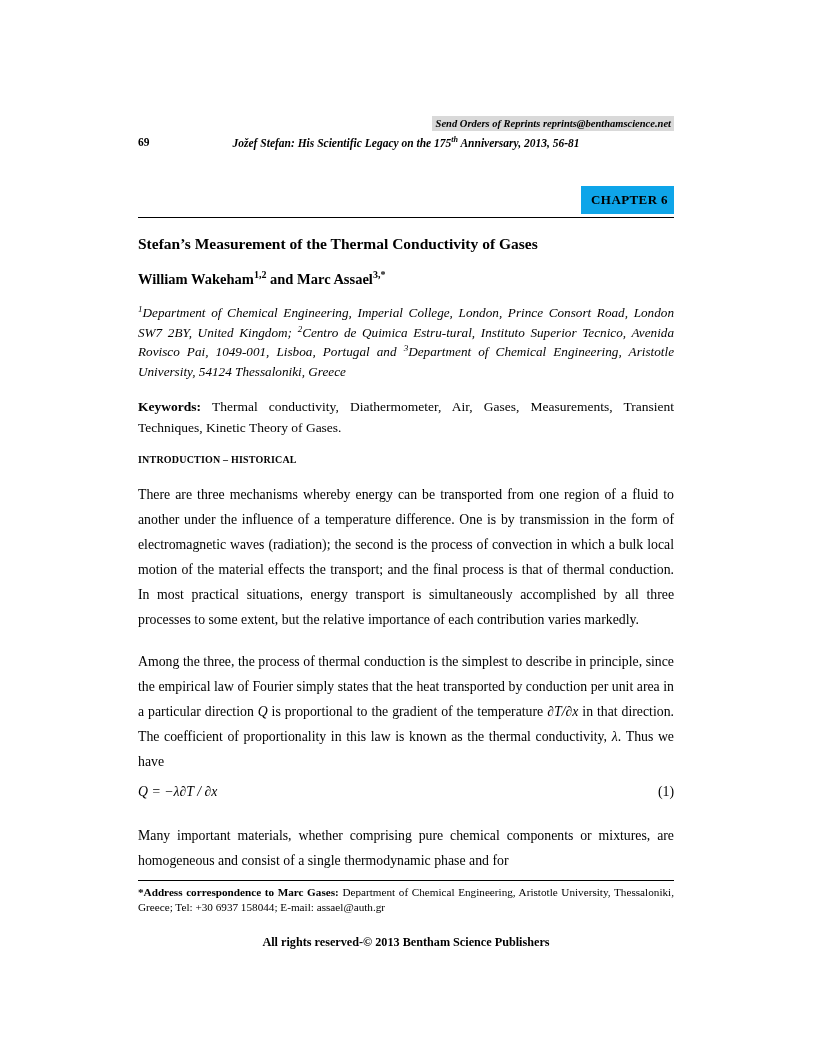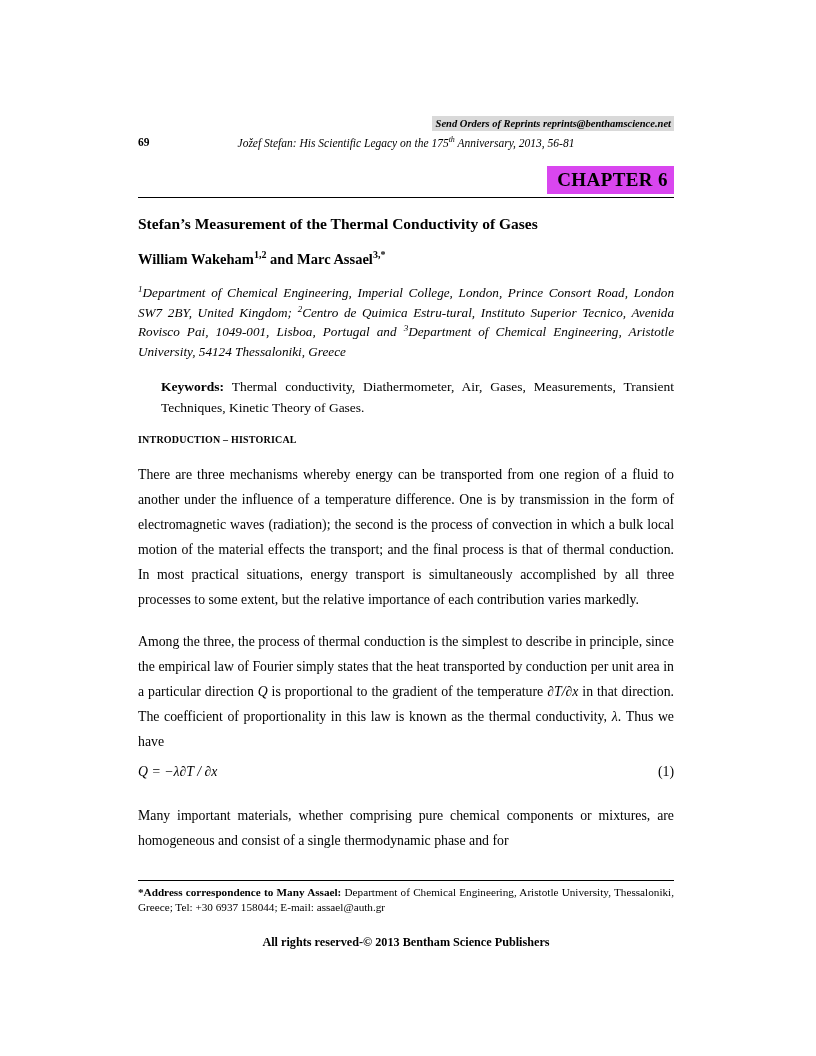--- a/index.html
+++ b/index.html
@@ -50,43 +50,44 @@
   .running-head .page-number {
     position: absolute;
     left: 0;
     top: 0;
     font-weight: bold;
     font-size: 11.5px;
   }
   .running-head .running-title {
     text-align: center;
     font-style: italic;
-    font-weight: normal;
+    font-weight: bold;
     font-size: 11.5px;
     line-height: 15px;
   }
   .running-head .running-title sup {
     font-size: 8px;
     vertical-align: super;
     line-height: 0;
   }
 
   
   .chapter-banner {
     margin-top: 14px;
     text-align: right;
   }
   .chapter-banner .chapter-label {
     display: inline-block;
-    background: #d946ef;
-    font-weight: bold;
-    font-size: 19px;
+    background: #0ea5e9;
+    font-weight: bold;
+    font-size: 13px;
     letter-spacing: 0.4px;
     padding: 2px 6px 3px 10px;
     line-height: 23px;
+    margin-top: 20px;
   }
   .rule {
     border-top: 1.3px solid #000;
     margin-top: 3px;
   }
 
   
   .chapter-title {
     margin-top: 16px;
     font-weight: bold;
@@ -116,21 +117,20 @@
     vertical-align: super;
     line-height: 0;
     font-style: italic;
   }
 
   .keywords {
     margin-top: 15px;
     font-size: 13.5px;
     line-height: 21px;
     text-align: justify;
-    margin-left: 23px;
   }
   .keywords b {
     font-weight: bold;
   }
 
   .section-head {
     margin-top: 16px;
     font-weight: bold;
     font-size: 10px;
     letter-spacing: 0.2px;
@@ -235,19 +235,19 @@
       <span class="eq-body">Q = −λ∂T / ∂x</span>
       <span class="eq-num">(1)</span>
     </div>
 
     <p class="body">Many important materials, whether comprising pure chemical components or mixtures, are homogeneous and consist of a single thermodynamic phase and for</p>
 
   </div>
 
   <div class="footnote-wrap">
     <div class="footnote-rule"></div>
-    <div class="footnote"><b>*Address correspondence to Many Assael:</b><span> Department of Chemical Engineering, Aristotle University, Thessaloniki, Greece; Tel: +30 6937 158044; E-mail: assael@auth.gr</span></div>
+    <div class="footnote"><b>*Address correspondence to Marc Gases:</b><span> Department of Chemical Engineering, Aristotle University, Thessaloniki, Greece; Tel: +30 6937 158044; E-mail: assael@auth.gr</span></div>
   </div>
 
   <div class="colophon">
     <div>All rights reserved-© 2013 Bentham Science Publishers</div>
   </div>
 </div>
 
 </body></html>

